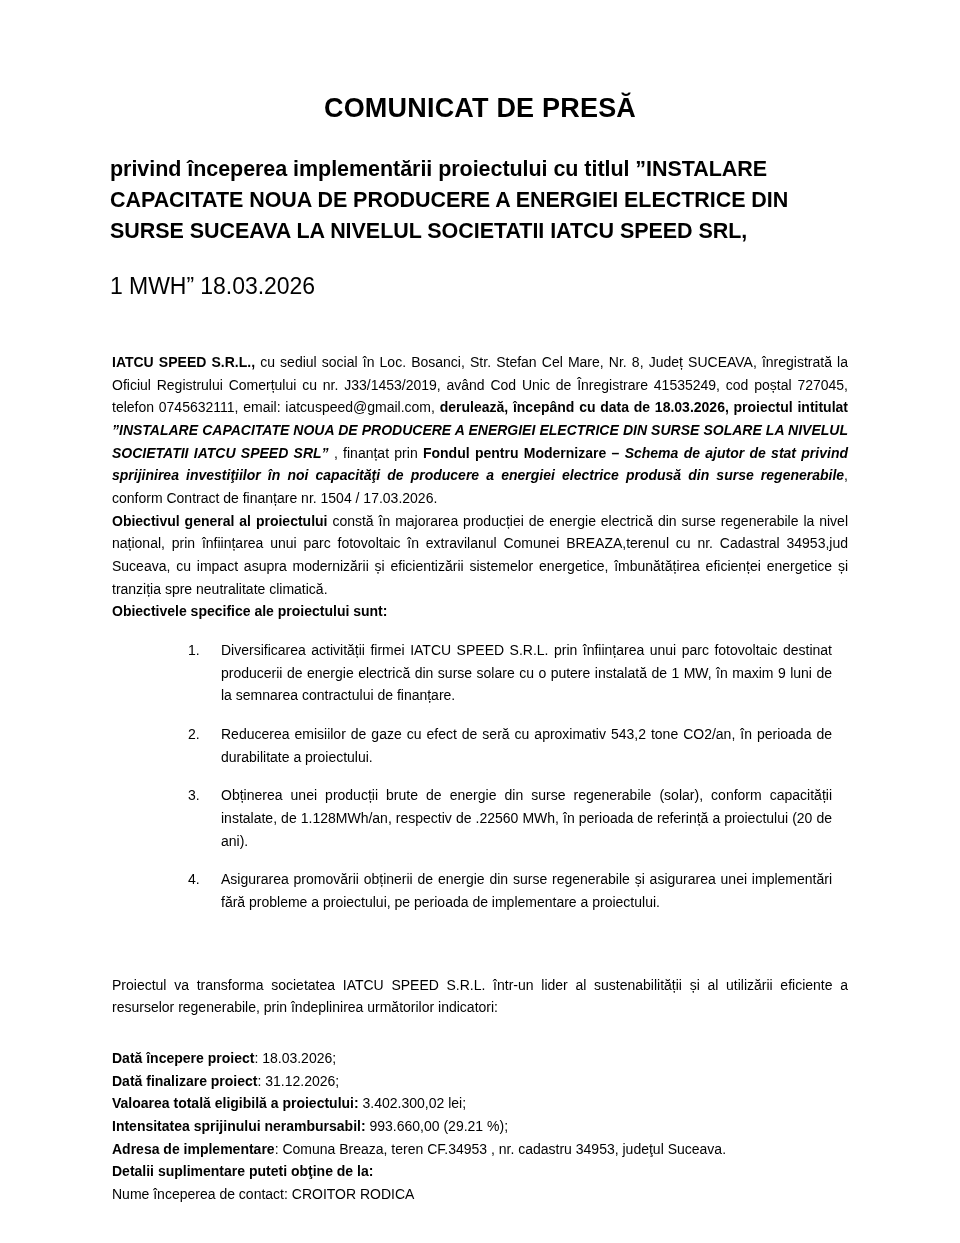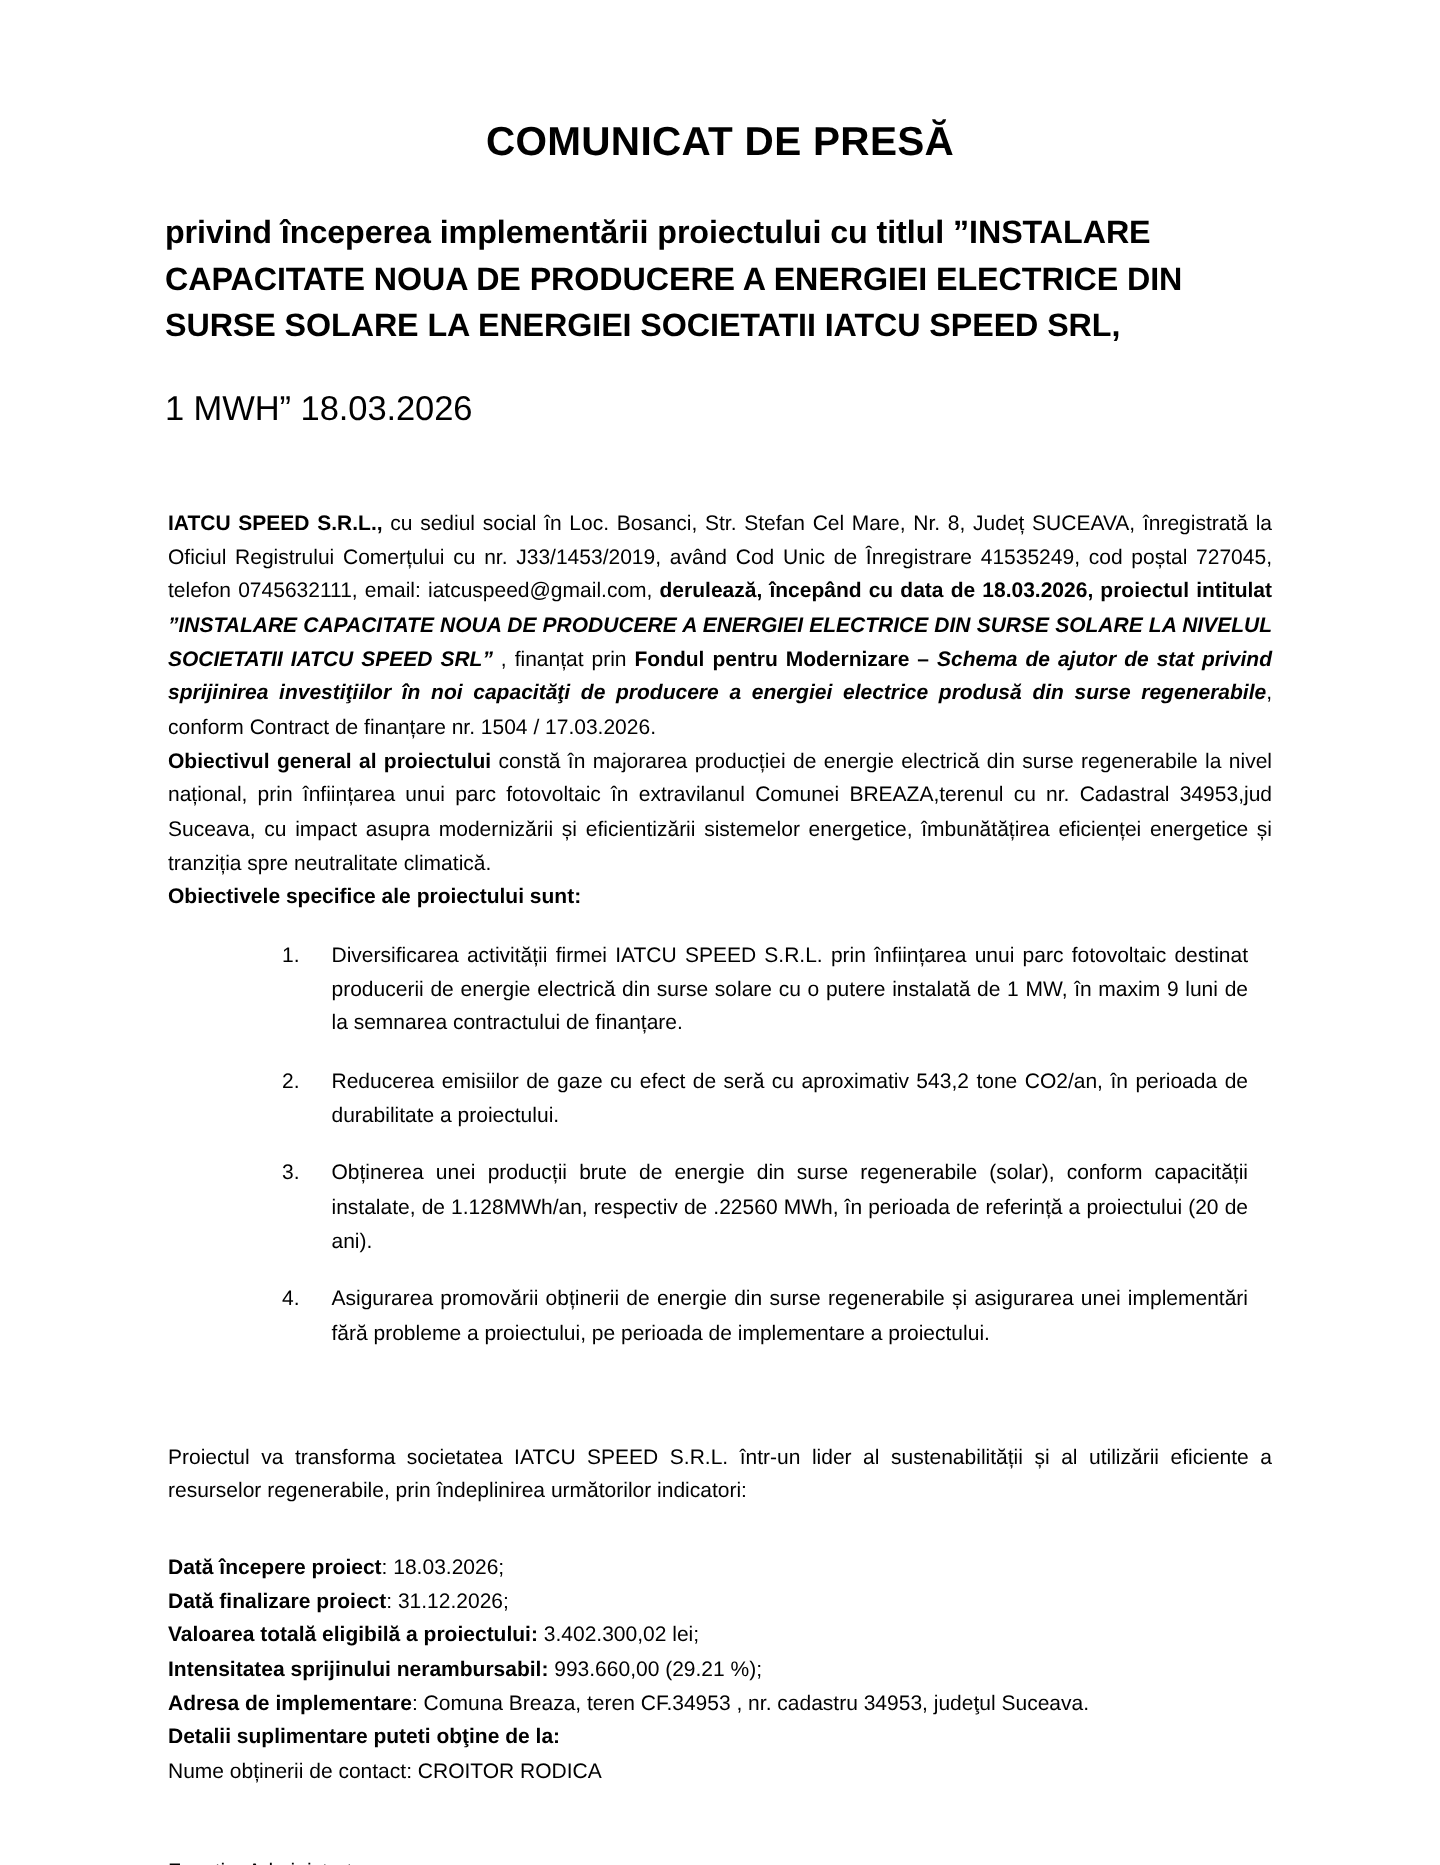--- a/index.html
+++ b/index.html
@@ -19,22 +19,21 @@
     position: relative;
     width: 960px;
     min-height: 1243px;
     box-sizing: border-box;
     padding: 0;
     background: #fff;
   }
 
   
   .title-block {
-    padding-top: 55px;
-    margin-top: 24px;
+    padding-top: 93px;
   }
   .doc-title {
     text-align: center;
     font-size: 27px;
     font-weight: bold;
     letter-spacing: 0.2px;
     line-height: 1.15;
     margin: 0 0 30px 0;
   }
   .doc-subtitle {
@@ -110,21 +109,21 @@
 <body>
 
 <div class="page">
 
   <div class="title-block">
     <h1 class="doc-title">COMUNICAT DE PRESĂ</h1>
 
     <div class="doc-subtitle">
       <span class="doc-subtitle-line">privind începerea implementării proiectului cu titlul ”INSTALARE</span>
       <span class="doc-subtitle-line">CAPACITATE NOUA DE PRODUCERE A ENERGIEI ELECTRICE DIN</span>
-      <span class="doc-subtitle-line">SURSE SOLARE LA ENERGIEI SOCIETATII IATCU SPEED SRL,</span>
+      <span class="doc-subtitle-line">SURSE SUCEAVA LA NIVELUL SOCIETATII IATCU SPEED SRL,</span>
       <span class="doc-subtitle-tail">1 MWH” 18.03.2026</span>
     </div>
   </div>
 
   <div class="body-block">
 
     <p class="para"><span class="b">IATCU SPEED  S.R.L.,</span><span> cu sediul social în Loc. Bosanci, Str. Stefan Cel Mare, Nr. 8, Județ SUCEAVA, înregistrată la Oficiul Registrului Comerțului cu nr. J33/1453/2019, având Cod Unic de Înregistrare 41535249, cod poștal 727045, telefon 0745632111,     email: iatcuspeed@gmail.com,</span><span class="b"> derulează,      începând      cu      data      de      18.03.2026,</span><span class="b"> proiectul intitulat </span><span class="bi">”INSTALARE CAPACITATE NOUA DE PRODUCERE A ENERGIEI ELECTRICE DIN SURSE SOLARE LA NIVELUL SOCIETATII IATCU SPEED SRL”</span><span> , finanțat prin </span><span class="b">Fondul pentru Modernizare – </span><span class="bi">Schema de ajutor de stat privind sprijinirea investiţiilor în noi capacităţi de producere a energiei electrice produsă din surse regenerabile</span><span>, conform Contract de finanțare nr. 1504 / 17.03.2026.</span></p>
 
     <p class="para"><span class="b">Obiectivul general al proiectului</span><span> constă în majorarea producției de energie electrică din surse regenerabile la nivel național, prin înființarea unui parc fotovoltaic în extravilanul Comunei  BREAZA,terenul cu nr. Cadastral 34953,jud Suceava, cu impact asupra modernizării și eficientizării sistemelor energetice, îmbunătățirea eficienței energetice și tranziția spre neutralitate climatică.</span></p>
 
@@ -147,21 +146,21 @@
 
     <p class="para kv-line"><span class="b">Dată finalizare proiect</span><span>: 31.12.2026;</span></p>
 
     <p class="para kv-line"><span class="b">Valoarea totală eligibilă a proiectului:</span><span> 3.402.300,02 lei;</span></p>
 
     <p class="para kv-line"><span class="b">Intensitatea sprijinului nerambursabil:</span><span>  993.660,00  (29.21 %);</span></p>
 
     <p class="para kv-line"><span class="b">Adresa de implementare</span><span>: Comuna Breaza,  teren CF.34953 , nr. cadastru 34953, judeţul Suceava.</span></p>
 
     <p class="para b contact-line">Detalii suplimentare puteti obţine de la:</p>
-    <p class="para contact-line">Nume obținerii de contact: CROITOR RODICA</p>
+    <p class="para contact-line">Nume începerea de contact: CROITOR RODICA</p>
 
     <div class="spacer-lg"></div>
 
     <div class="contact-block">
       <p class="para contact-line">Funcție: Administrator</p>
       <p class="para contact-line">Telefon: 0745 631 111</p>
       <p class="para contact-line">E-mail: iatcuspeed@gmail.com</p>
     </div>
 
   </div>

